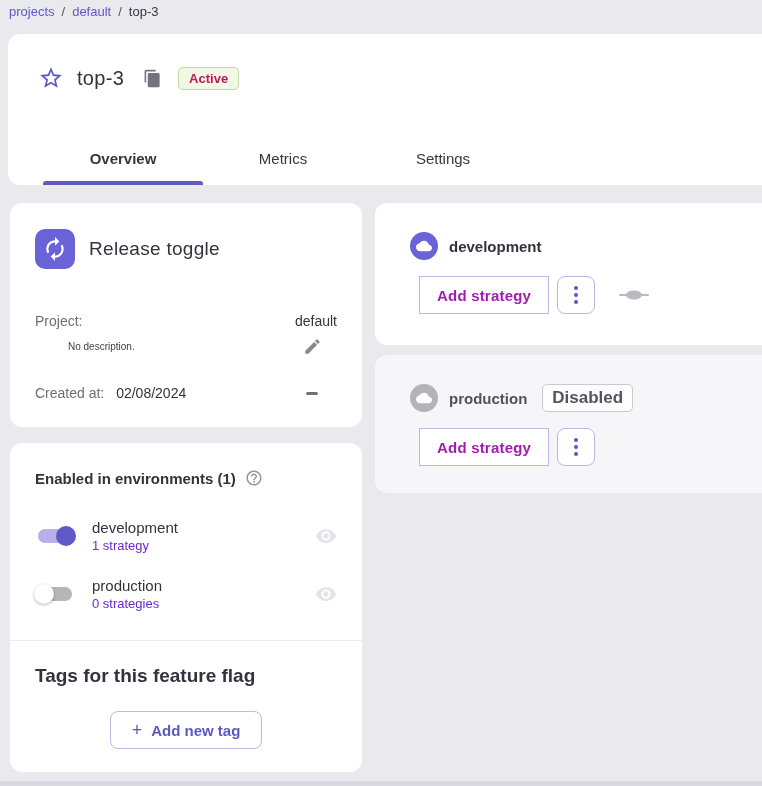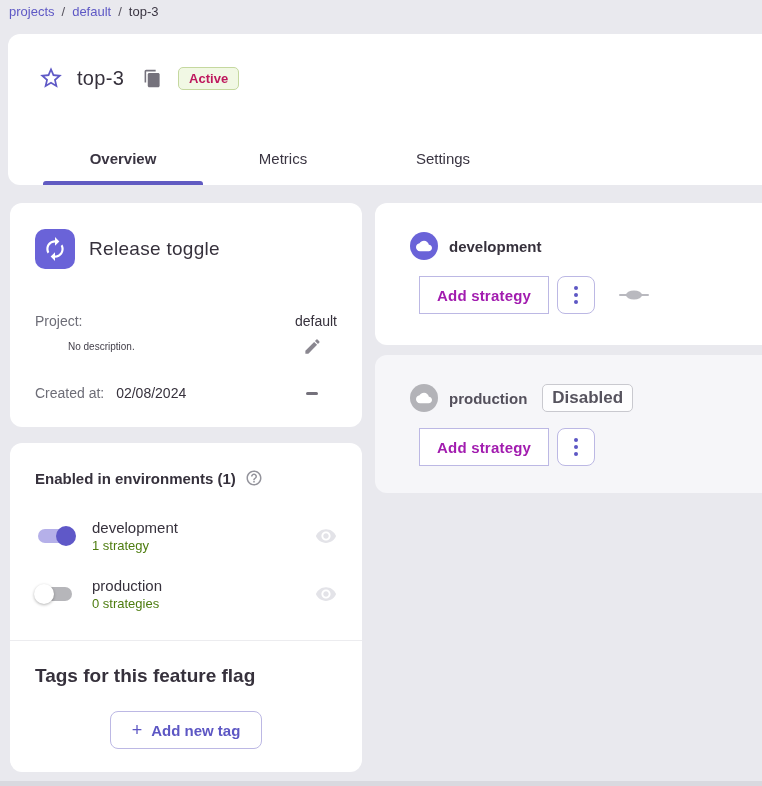--- a/index.html
+++ b/index.html
@@ -46,21 +46,21 @@
 
   
   .env-card { left:10px; top:443px; width:352px; height:329px; }
   .env-title-row { position:absolute; left:25px; top:26px; display:flex; align-items:center; gap:9px; }
   .env-title { font-size:15px; font-weight:700; color:#36313c; }
   .env-row { position:absolute; left:22px; right:25px; height:46px; display:flex; align-items:center; gap:14px; }
   .env-row1 { top:70px; }
   .env-row2 { top:128px; }
   .env-labels { flex:1; display:flex; flex-direction:column; gap:2px; }
   .env-name { font-size:15px; color:#36313c; }
-  .env-strategies { font-size:13px; color:#4d7c0f; }
+  .env-strategies { font-size:13px; color:#6d28d9; }
 
   .switch { position:relative; width:46px; height:24px; flex:0 0 auto; cursor:pointer; }
   .switch .track { position:absolute; left:6px; top:5px; width:34px; height:14px; border-radius:7px; }
   .switch.on .track { background:#b5b0e9; }
   .switch.off .track { background:#b6b6ba; }
   .switch .thumb { position:absolute; top:2px; width:20px; height:20px; border-radius:50%; }
   .switch.on .thumb { right:2px; background:#5f58c8; }
   .switch.off .thumb { left:2px; background:#fff; box-shadow:0 1px 3px rgba(0,0,0,.3); }
 
   .card-divider { position:absolute; left:0; right:0; top:197px; border-top:1px solid #ececef; }

